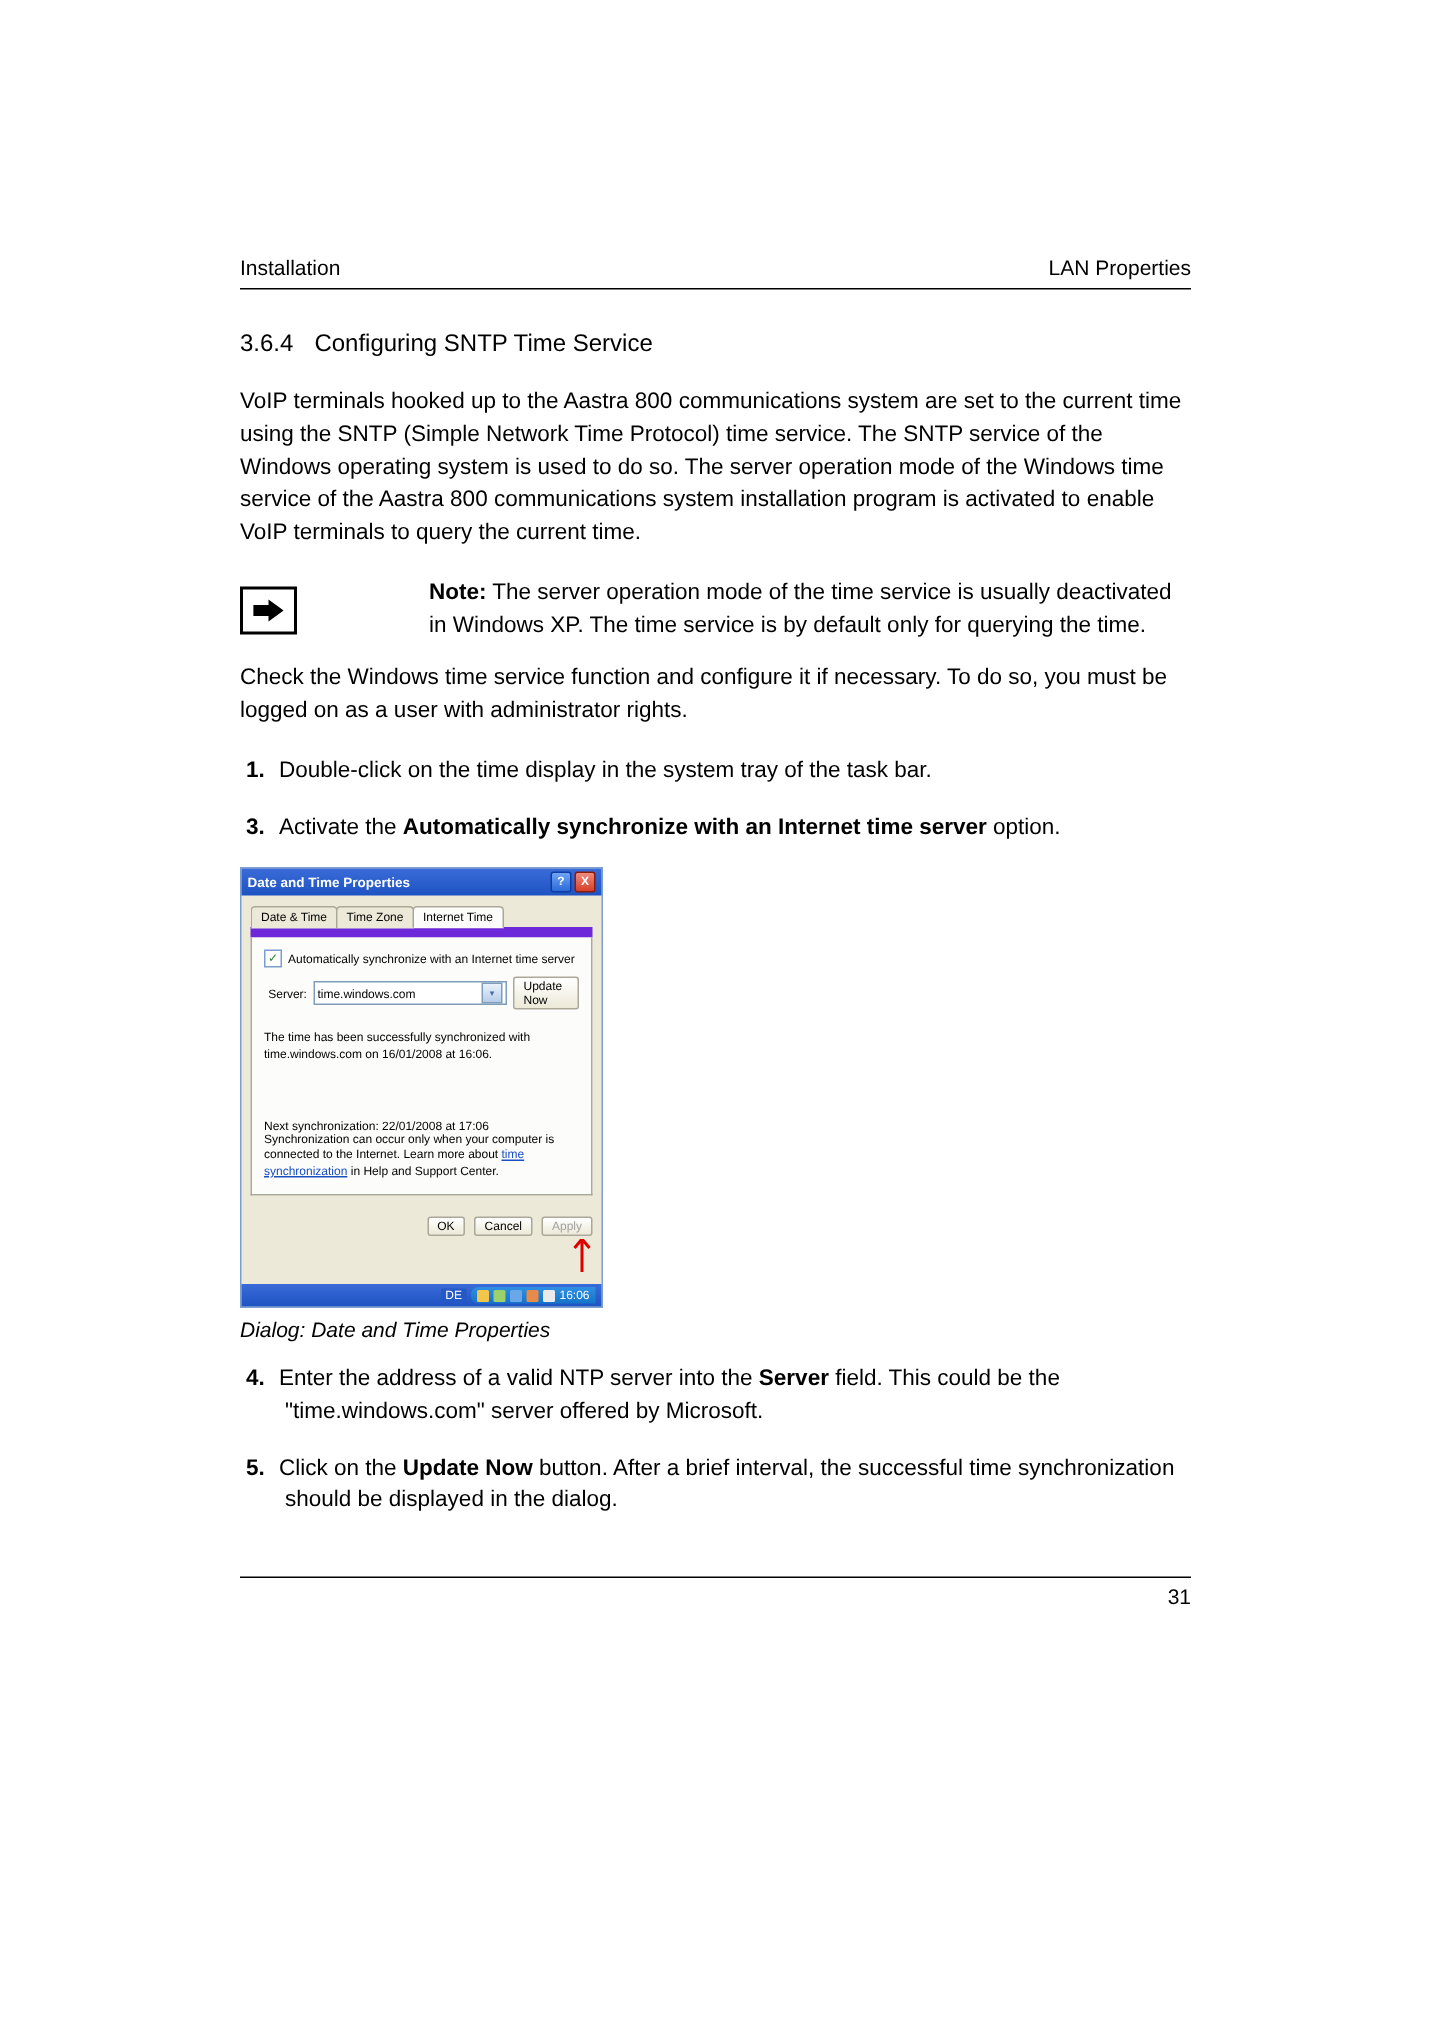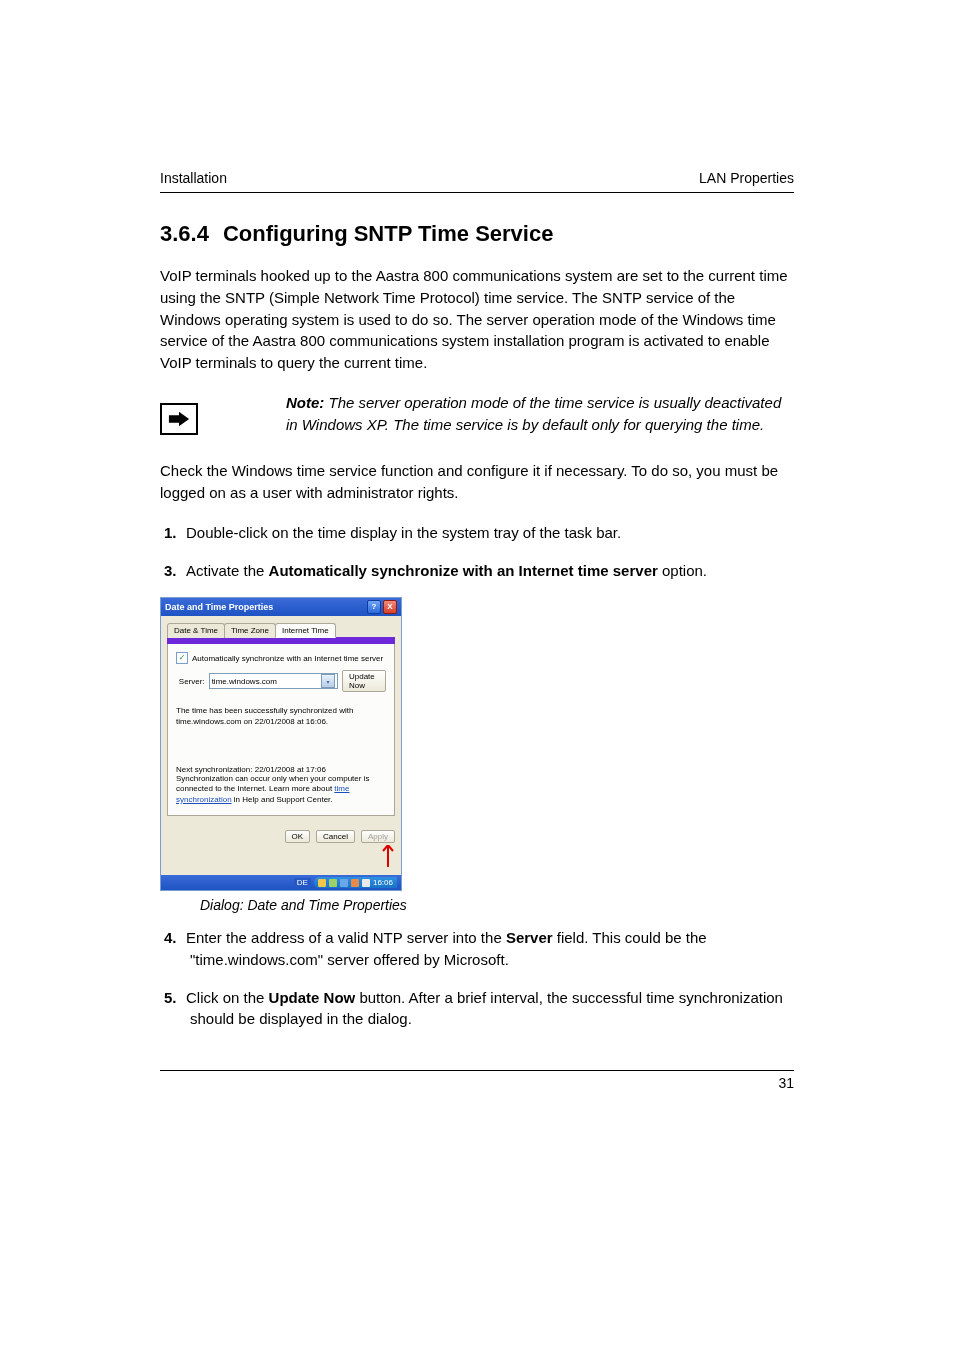--- a/index.html
+++ b/index.html
@@ -18,38 +18,37 @@
       justify-content: space-between;
       font-size: 14px;
       margin-bottom: 6px;
     }
     .header-rule {
       border: none;
       border-top: 1px solid #000;
       margin: 0 0 28px 0;
     }
     h2.section-title {
-      font-size: 22px;
-      font-weight: 700;
+      font-size: 16px;
+      font-weight: 400;
       margin: 0 0 18px 0;
     }
     .section-number {
       display: inline-block;
       margin-right: 14px;
     }
     p.body {
       font-size: 15px;
       line-height: 1.45;
       margin: 0 0 18px 0;
     }
     .note-row {
       display: flex;
-      align-items: flex-end;
-      margin: 0 0 25px 0;
-      font-style: italic;
+      align-items: center;
+      margin: 0 0 14px 0;
     }
     .note-icon {
       width: 34px;
       height: 28px;
       border: 2px solid #000;
       display: flex;
       align-items: center;
       justify-content: center;
       flex: 0 0 auto;
       margin-top: 2px;
@@ -274,21 +273,20 @@
     }
     .tray-icon {
       width: 8px;
       height: 8px;
       border-radius: 1px;
     }
     figcaption.dialog-caption {
       font-style: italic;
       font-size: 14px;
       margin-top: 6px;
-      margin-left: 40px;
     }
     .footer-rule {
       border: none;
       border-top: 1px solid #000;
       margin: 40px 0 4px 0;
     }
     .page-num {
       text-align: right;
       font-size: 14px;
     }
@@ -354,21 +352,21 @@
             <span>Automatically synchronize with an Internet time server</span>
           </div>
           <div class="server-row">
             <span class="lbl">Server:</span>
             <div class="combo">
               <span>time.windows.com</span>
               <div class="combo-arrow">▾</div>
             </div>
             <div class="dlg-btn">Update Now</div>
           </div>
-          <div class="sync-status">The time has been successfully synchronized with time.windows.com on 22/01/2008 at 16:06.</div>
+          <div class="sync-status">The time has been successfully synchronized with time.windows.com on 16/01/2008 at 16:06.</div>
           <div class="sync-next">Next synchronization: 22/01/2008 at 17:06</div>
           <div class="sync-note">
             <span>Synchronization can occur only when your computer is connected to the Internet. Learn more about </span><a href="#">time synchronization</a><span> in Help and Support Center.</span>
           </div>
         </div>
       </div>
       <div class="dlg-footer">
         <div class="dlg-btn">OK</div>
         <div class="dlg-btn">Cancel</div>
         <div class="dlg-btn disabled">Apply</div>

